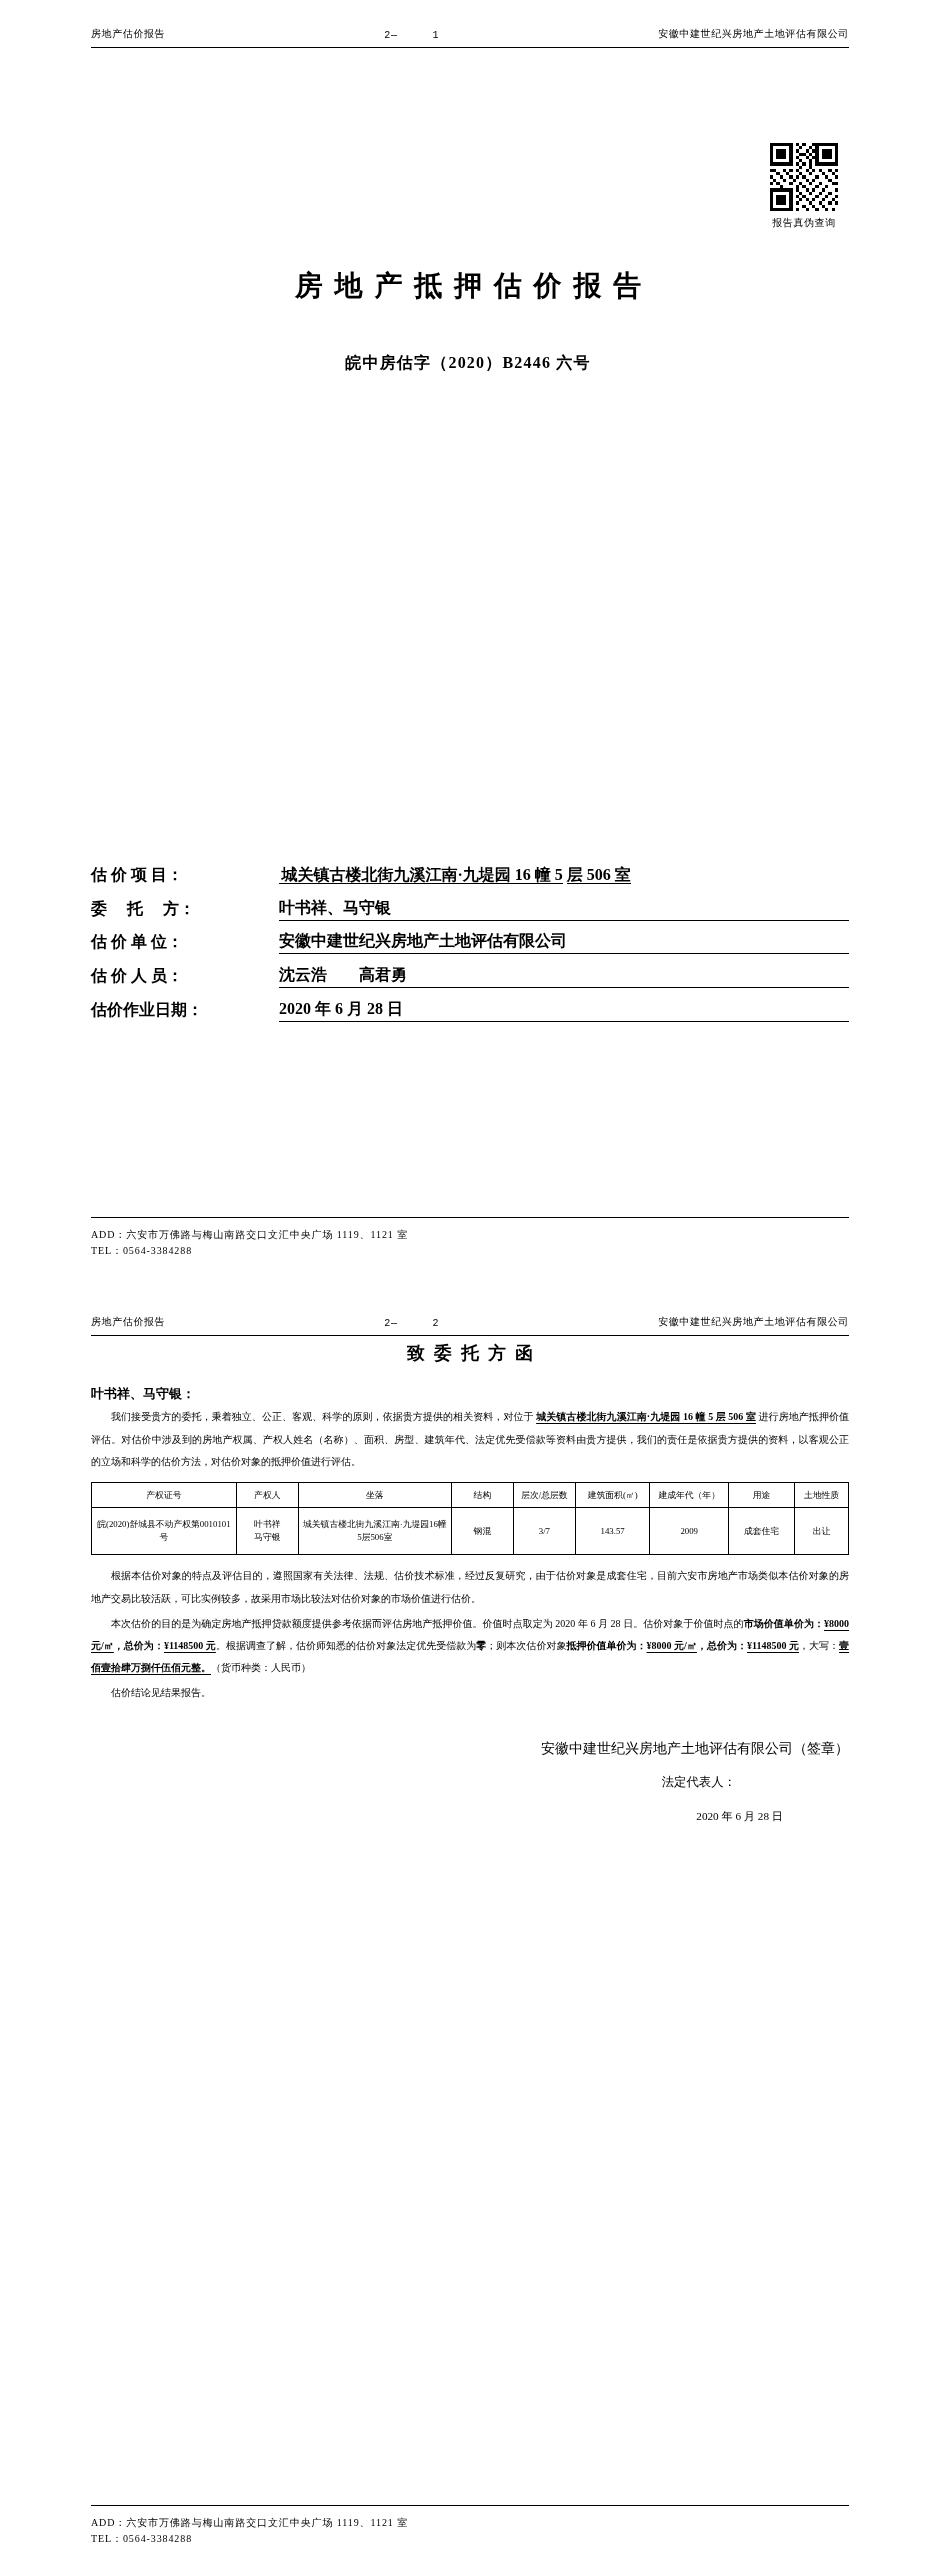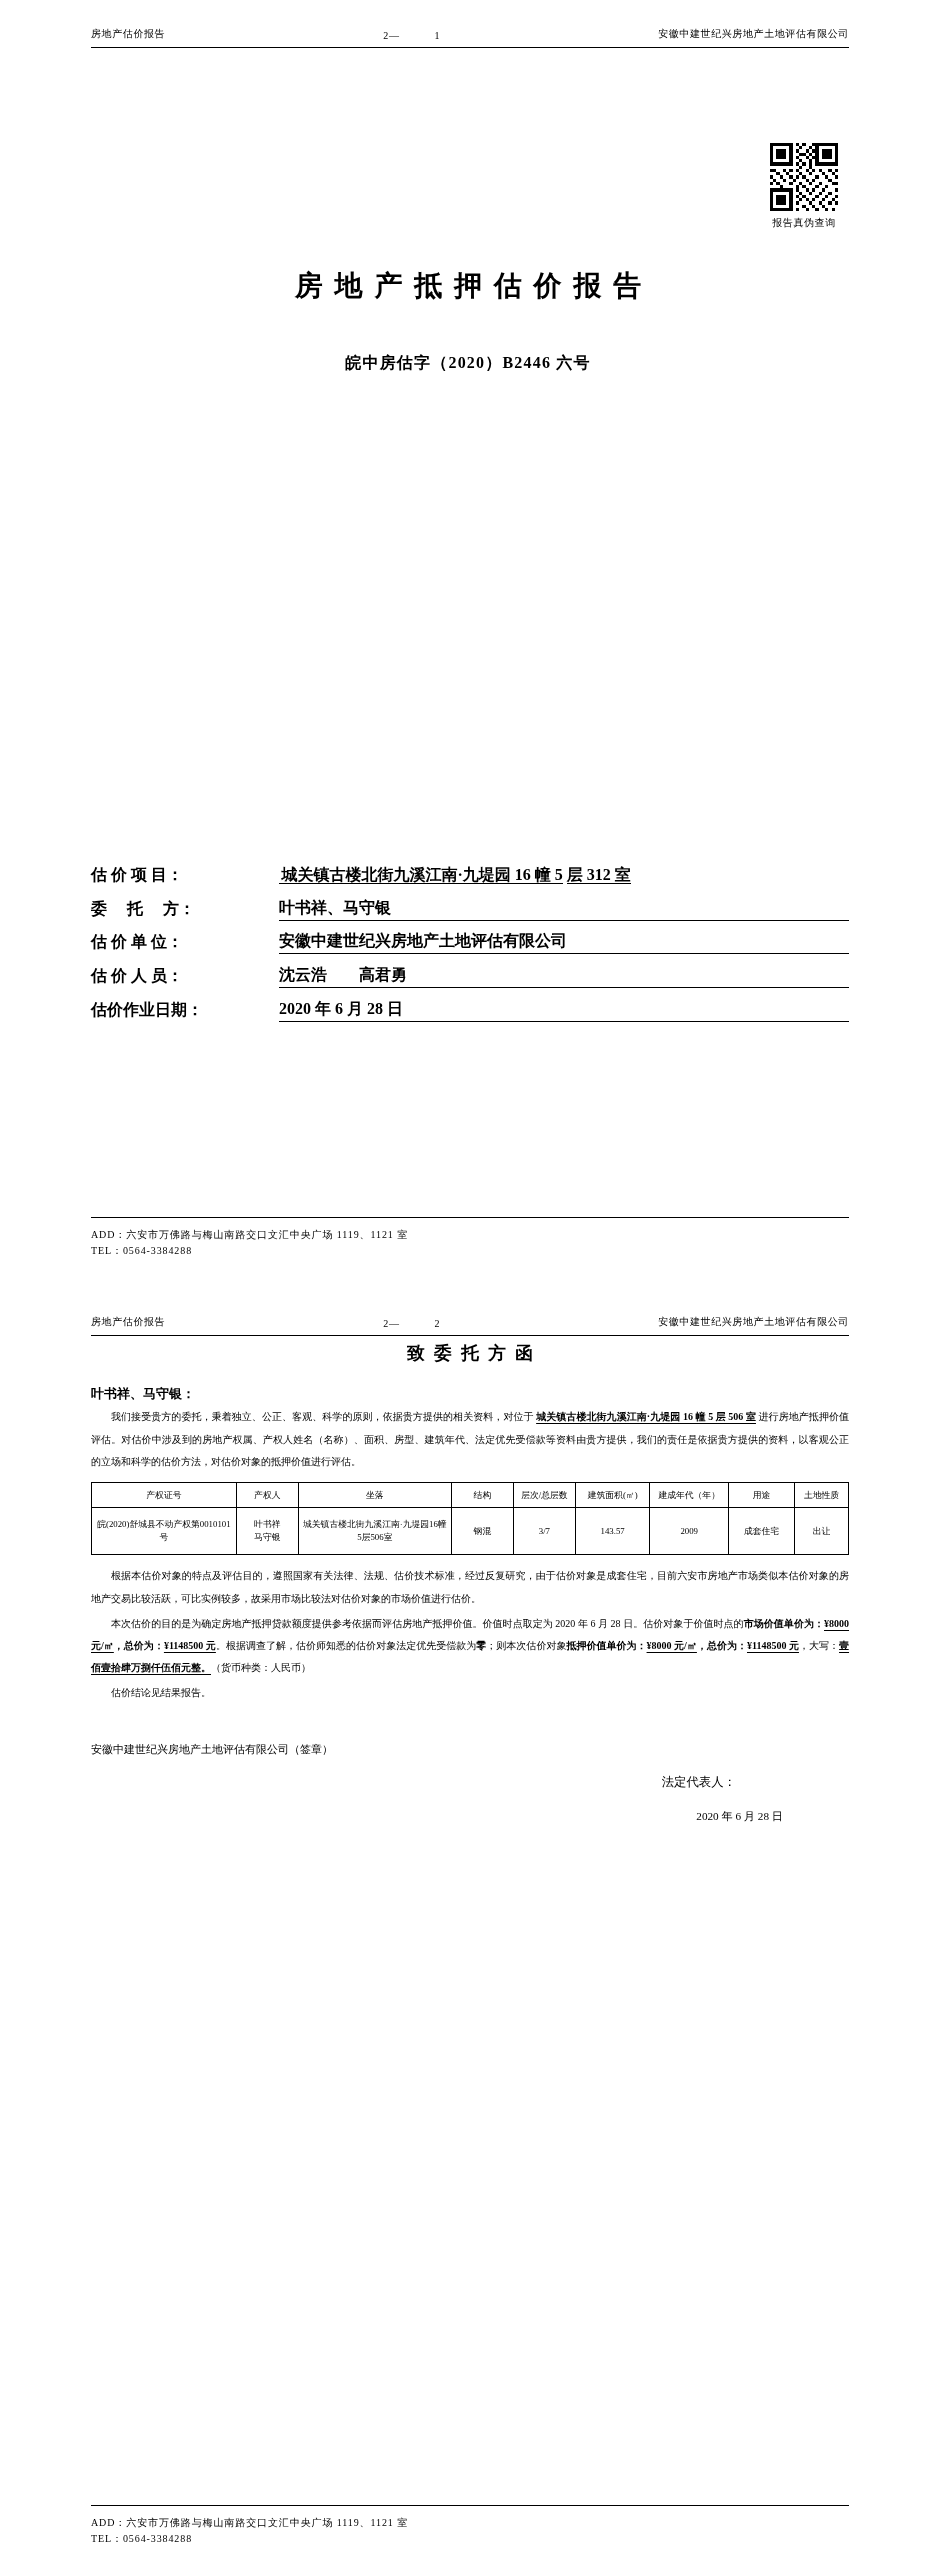--- a/index.html
+++ b/index.html
@@ -9,21 +9,21 @@
     font-family:"Liberation Serif","DejaVu Serif",serif;
     color:#000;
   }
   .page { position:relative; width:936px; height:1288px; background:#fff; overflow:hidden; }
 
   
   .doc-header {
     position:absolute; top:27px; left:91px; right:87px;
     display:flex; justify-content:space-between; align-items:flex-end;
     font-size:10px; letter-spacing:0.6px;
-    border-bottom:0.6px solid #000; padding-bottom:5.9px;
+    border-bottom:0.6px solid #000; padding-bottom:5.9px;font-family:Liberation Mono, monospace;
   }
   .hdr-center .pgno { margin-left:35px; }
   .doc-footer {
     position:absolute; bottom:29.5px; left:91px; right:87px;
     border-top:0.6px solid #000; padding-top:8.3px;
     font-size:10px; line-height:16px; letter-spacing:0.9px;
   }
 
   
   .qr-block { position:absolute; top:143px; right:88px; width:88px; text-align:center; }
@@ -65,21 +65,21 @@
     font-size:8.8px; line-height:12.4px; table-layout:fixed;
   }
   table.rights th, table.rights td {
     border:0.6px solid #000; text-align:center; vertical-align:middle;
     font-weight:normal; padding:4.7px 2.4px; word-break:break-all;
   }
   table.rights th { padding:5.9px 1.2px; }
   table.rights td { padding:10.6px 2.4px; }
   .pre { white-space:pre-line; }
 
-  .sign-company { text-align:left; font-size:11px; line-height:22.4px; margin-top:33px; }
+  .sign-company { text-align:right; font-size:14px; line-height:22.4px; margin-top:33px; }
   .sign-legal { text-align:right; font-size:12.4px; line-height:22.4px; padding-right:113px; margin-top:10.6px; }
   .sign-date { text-align:right; font-size:11.2px; line-height:20px; padding-right:66px; margin-top:13px; }
 </style>
 </head>
 <body>
 
 <section class="page">
 
   <div class="doc-header">
     <span>房地产估价报告</span>
@@ -107,21 +107,21 @@
   </div>
 
   <h1 class="main-title">房地产抵押估价报告</h1>
   <div class="doc-no">皖中房估字（2020）B2446 六号</div>
 
   <div class="fields">
     <div class="field-row">
       <span class="field-label">估 价 项 目：</span>
       <span class="value-stack">
         <span class="vline l1">城关镇古楼北街九溪江南·九堤园 16 幢 5</span>
-        <span class="vline l2">层 312 室</span>
+        <span class="vline l2">层 506 室</span>
       </span>
     </div>
     <div class="field-row">
       <span class="field-label">委　 托 　方：</span>
       <span class="field-value">叶书祥、马守银</span>
     </div>
     <div class="field-row">
       <span class="field-label">估 价 单 位：</span>
       <span class="field-value">安徽中建世纪兴房地产土地评估有限公司</span>
     </div>

